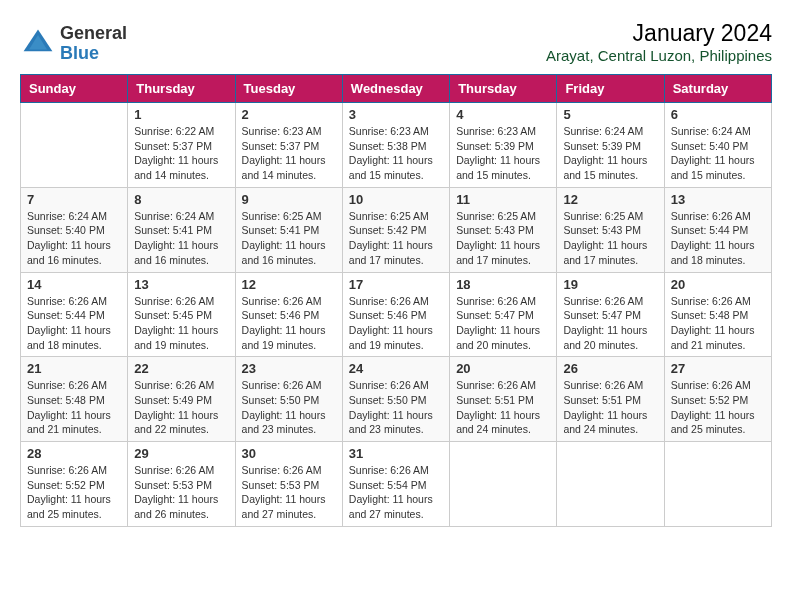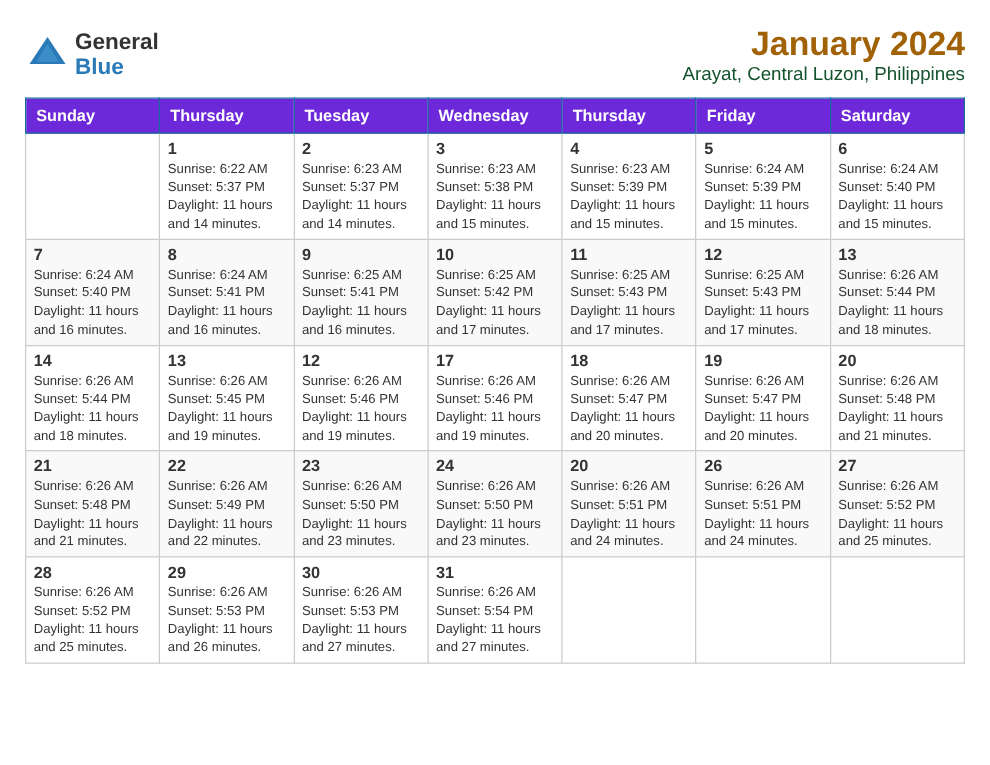--- a/index.html
+++ b/index.html
@@ -6,21 +6,21 @@
     body {
       font-family: Arial, sans-serif;
       background: #fff;
       width: 792px;
       min-height: 612px;
       padding: 20px;
     }
     .header {
       display: flex;
       justify-content: space-between;
-      align-items: center;
+      align-items: flex-end;
       margin-bottom: 10px;
     }
     .logo {
       display: flex;
       align-items: center;
       gap: 4px;
     }
     .logo-text {
       font-size: 18px;
       font-weight: bold;
@@ -29,35 +29,35 @@
     .logo-general { color: #333; }
     .logo-blue { color: #2a7ab8; margin-top: 12px; }
     .logo-icon {
       width: 36px;
       height: 36px;
     }
     .title-block {
       text-align: right;
     }
     .month-title {
-      font-size: 27px;
-      font-weight: bold;
-      color: #a16207;
+      font-size: 23px;
+      font-weight: normal;
+      color: #000000;
     }
     .subtitle {
       font-size: 15px;
       color: #14532d;
     }
     .calendar {
       width: 100%;
       border-collapse: collapse;
       border: 1px solid #ccc;
     }
     .calendar th {
-      background-color: #6d28d9;
+      background-color: #be185d;
       color: #fff;
       text-align: left;
       padding: 6px 8px;
       font-size: 13px;
       border: 1px solid #1a6aa0;
     }
     .calendar td {
       vertical-align: top;
       padding: 4px 6px;
       border: 1px solid #ccc;

